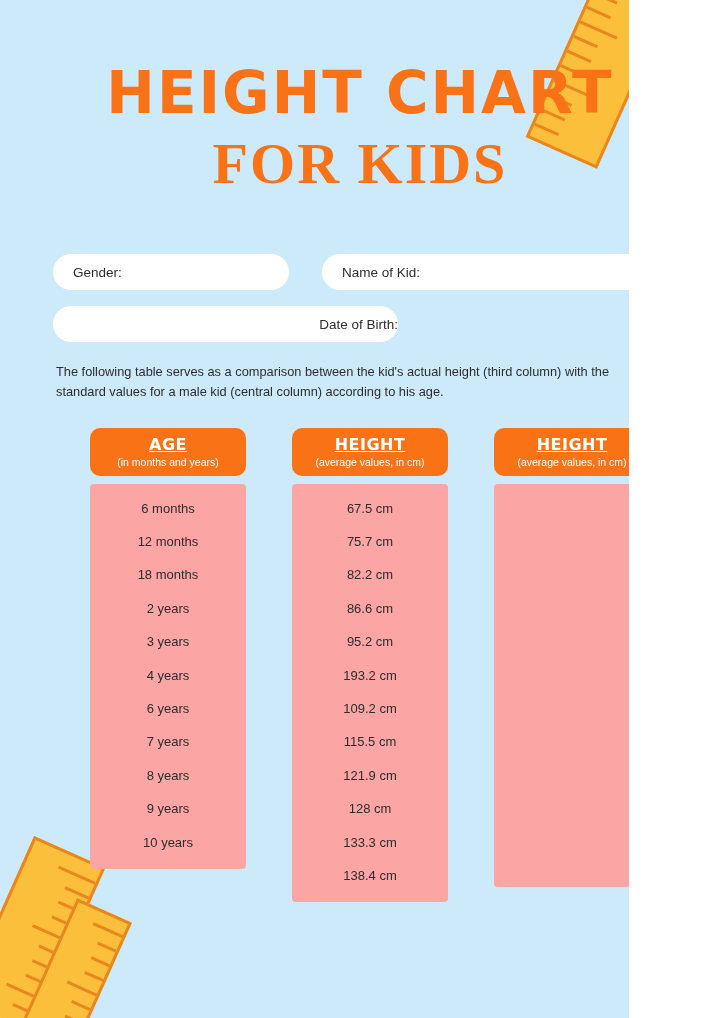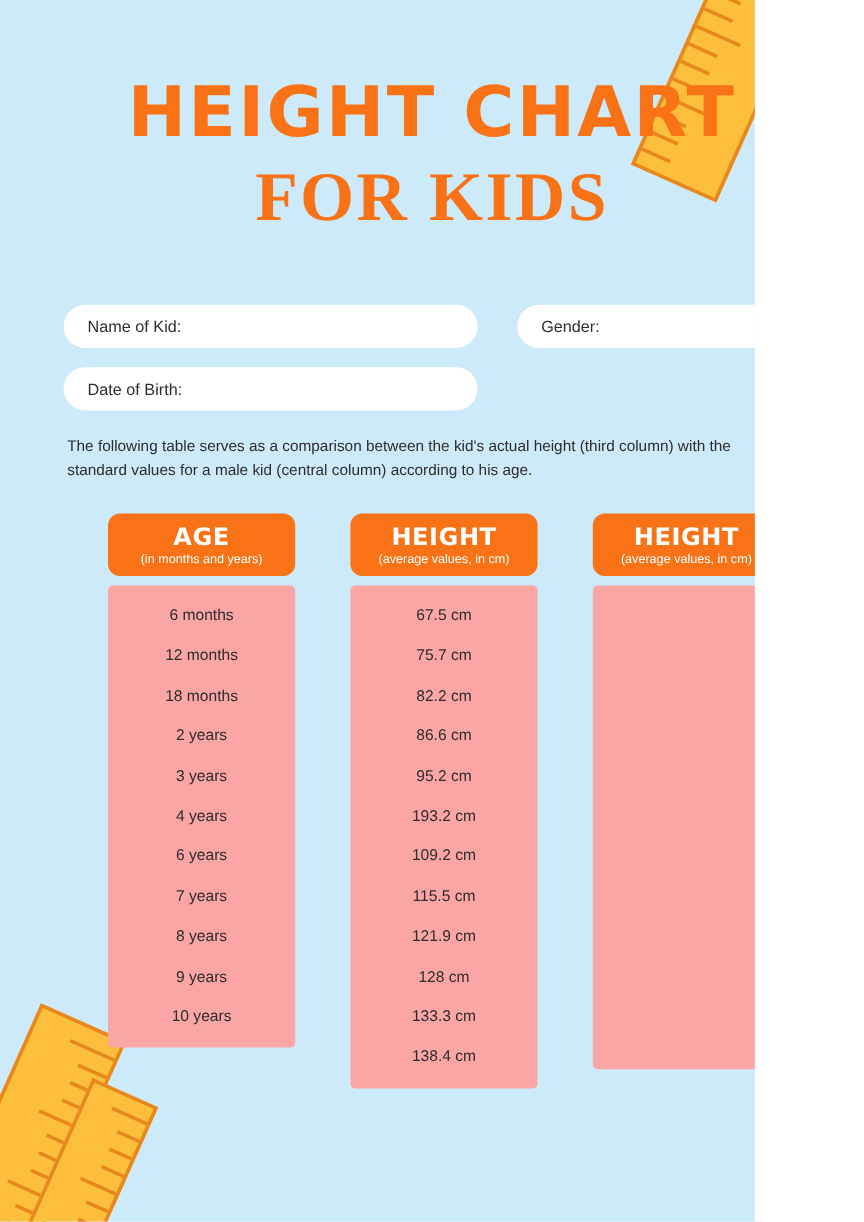--- a/index.html
+++ b/index.html
@@ -115,21 +115,21 @@
     font-size: 13.5px;
     color: #2d2d2d;
     margin-bottom: 16px;
   }
   .row-fields {
     display: flex;
     gap: 33px;
   }
   .field-name { width: 345px; }
   .field-gender { width: 236px; }
-  .field-dob { width: 345px; }
+  .field-dob { width: 345px; justify-content: flex-end; }
 
   
   .desc {
     position: absolute;
     top: 362px;
     left: 56px;
     width: 600px;
     font-size: 12.8px;
     line-height: 1.55;
     color: #2d2d2d;
@@ -150,23 +150,24 @@
     background: #f97316;
     border-radius: 10px;
     color: #ffffff;
     text-align: center;
     padding: 8px 4px 8px;
     box-sizing: border-box;
   }
   .col-head .h1 {
     font-family: "DejaVu Sans", sans-serif;
     font-weight: bold;
-    font-size: 20px;
+    font-size: 16px;
     letter-spacing: 0.5px;
     line-height: 1.1;
+    text-decoration: underline;
   }
   .col-head .h2 {
     font-size: 10.5px;
     margin-top: 2px;
   }
   .col-body {
     background: #fca5a5;
     border-radius: 4px;
     margin-top: 8px;
     padding: 8px 0 10px;
@@ -228,25 +229,25 @@
 
   </div>
 
   <div class="title">
     <span>HEIGHT CHART</span>
     <span class="line2">FOR KIDS</span>
   </div>
 
   <div class="fields">
     <div class="row-fields">
+      <div class="field field-gender">
+        <span>Gender:</span>
+      </div>
       <div class="field field-name">
         <span>Name of Kid:</span>
-      </div>
-      <div class="field field-gender">
-        <span>Gender:</span>
       </div>
     </div>
     <div class="row-fields">
       <div class="field field-dob">
         <span>Date of Birth:</span>
       </div>
     </div>
   </div>
 
   <div class="desc">The following table serves as a comparison between the kid's actual height (third column) with the standard values for a male kid (central column) according to his age.</div>

